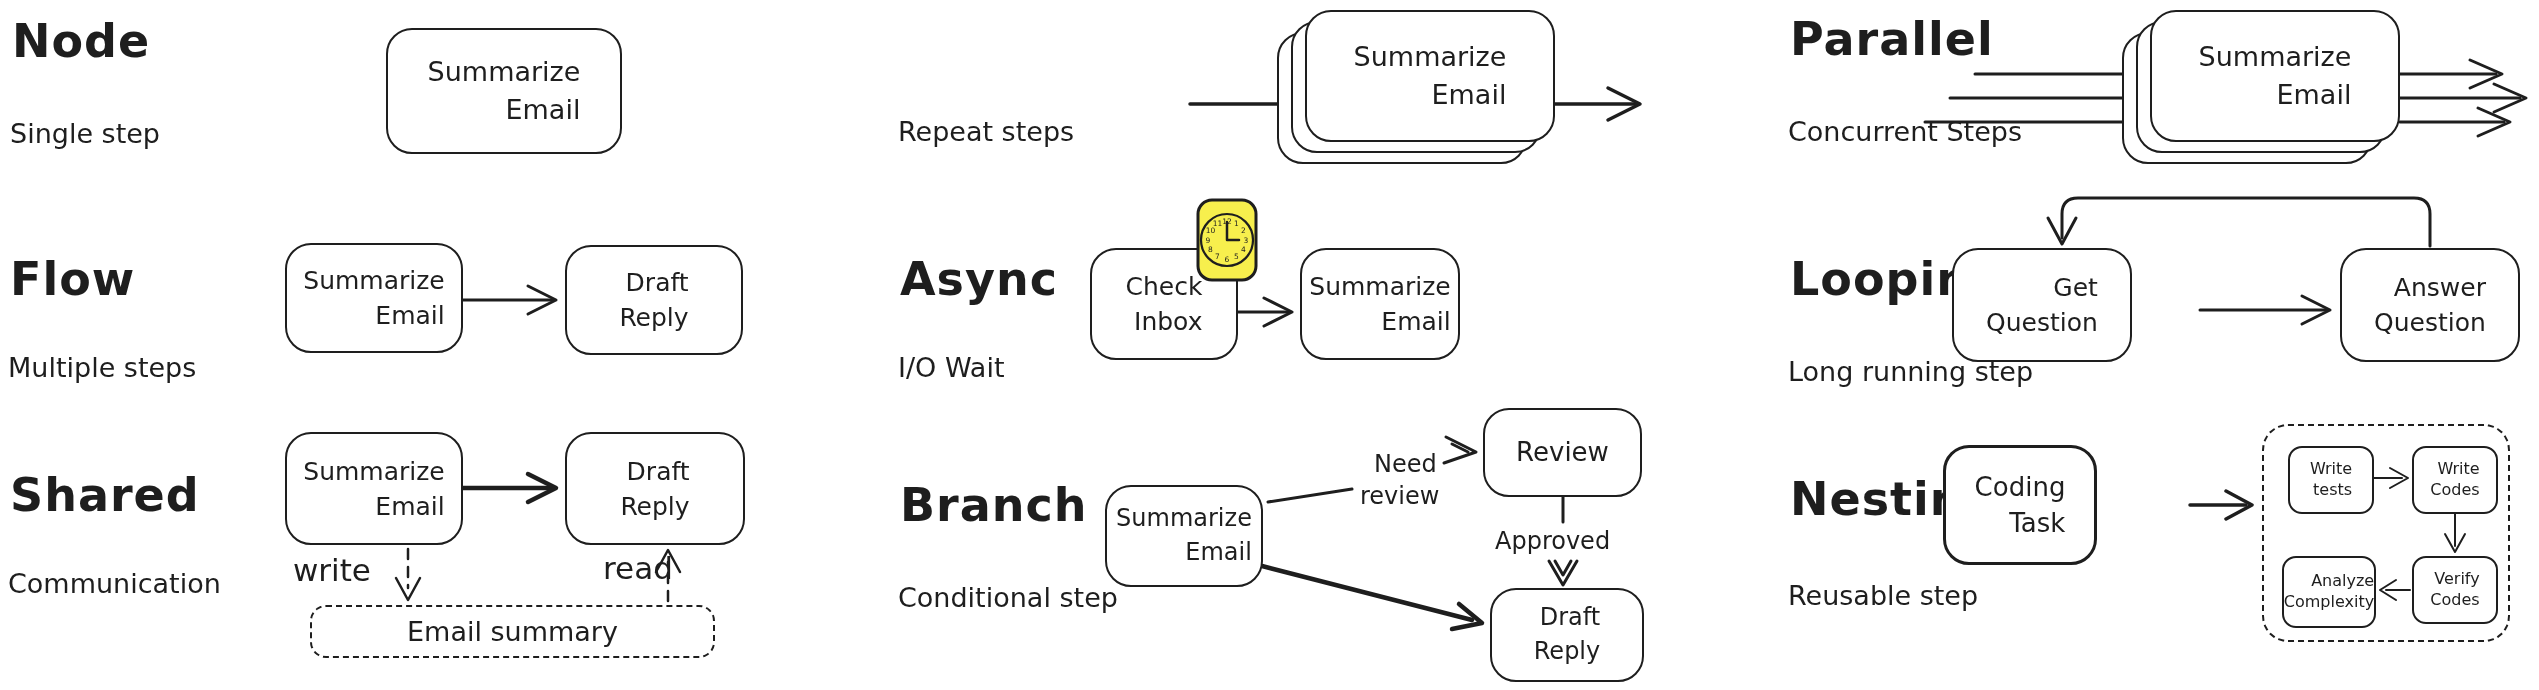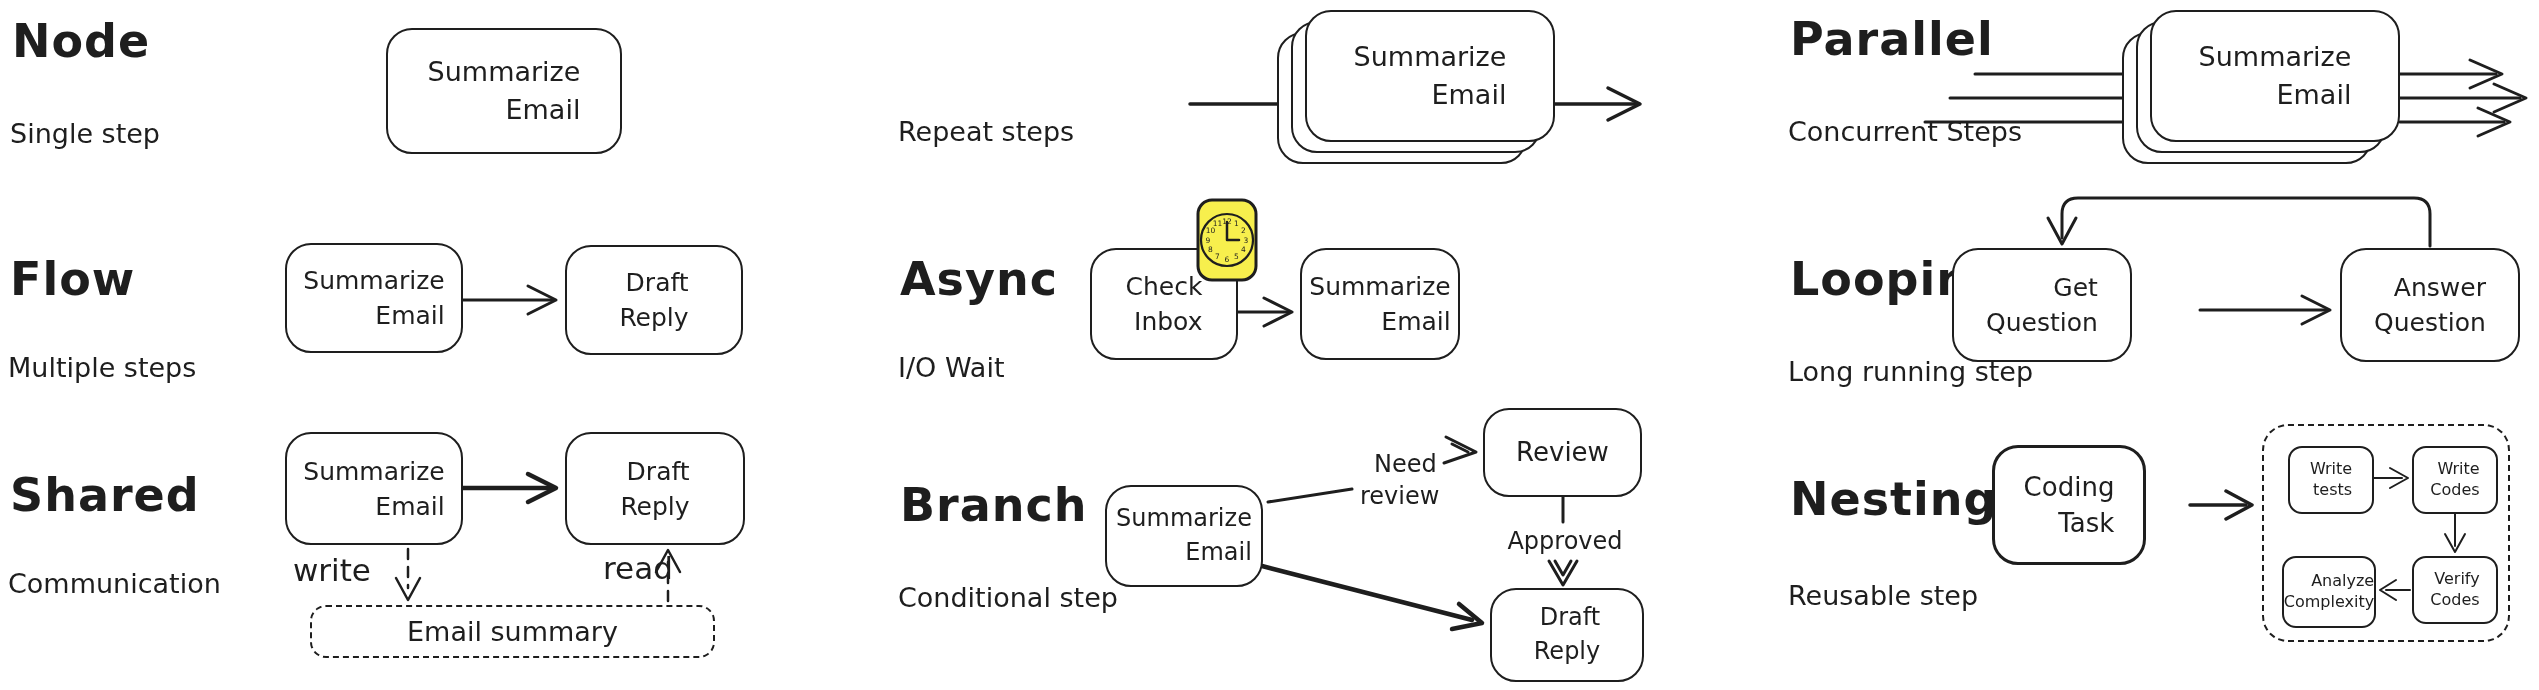--- a/index.html
+++ b/index.html
@@ -191,25 +191,25 @@
 
   <div class="title" style="left:900px;top:478px">Branch</div>
   <div class="subtitle" style="left:898px;top:582px">Conditional step</div>
   <div class="bx" style="left:1105px;top:485px;width:158px;height:102px;font-size:24px">Summarize
 Email</div>
   <div class="bx" style="left:1483px;top:408px;width:159px;height:89px;font-size:26px">Review</div>
   <div class="bx" style="left:1490px;top:588px;width:154px;height:94px;font-size:24px">Draft
 Reply</div>
   <div class="lbl" style="left:1374px;top:450px">Need</div>
   <div class="lbl" style="left:1360px;top:482px">review</div>
-  <div class="lbl" style="left:1495px;top:527px;width:140px;text-align:center">Approved</div>
+  <div class="lbl" style="left:1495px;top:527px;width:140px;text-align:left">Approved</div>
 
   <div class="title" style="left:1790px;top:472px">Nesting</div>
   <div class="subtitle" style="left:1788px;top:580px">Reusable step</div>
-  <div class="bx thick" style="left:1992px;top:445px;width:154px;height:120px">Coding
+  <div class="bx thick" style="left:1943px;top:445px;width:154px;height:120px">Coding
 Task</div>
   <div class="outer-dashed" style="left:2262px;top:424px;width:248px;height:218px"></div>
   <div class="bx small" style="left:2288px;top:446px;width:86px;height:68px">Write
 tests</div>
   <div class="bx small" style="left:2412px;top:446px;width:86px;height:68px">Write
 Codes</div>
   <div class="bx small" style="left:2412px;top:556px;width:86px;height:68px">Verify
 Codes</div>
   <div class="bx small" style="left:2282px;top:556px;width:94px;height:72px">Analyze
 Complexity</div>

